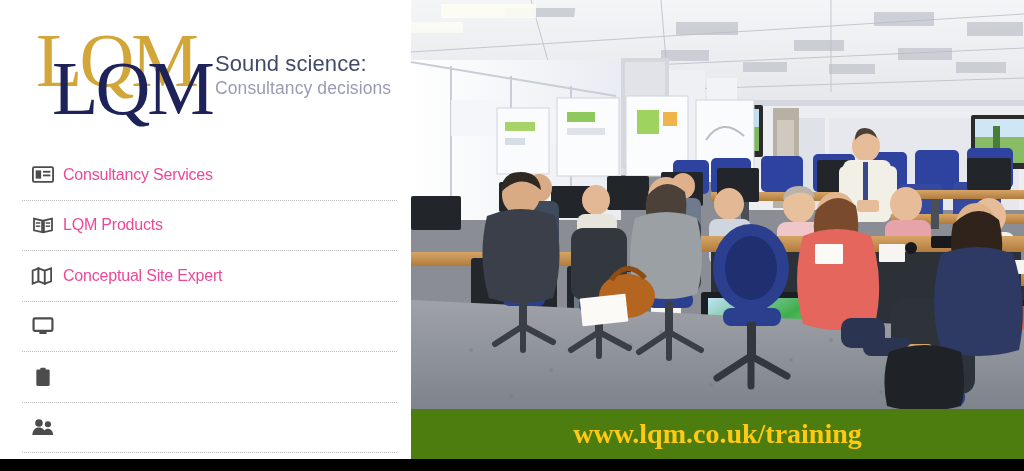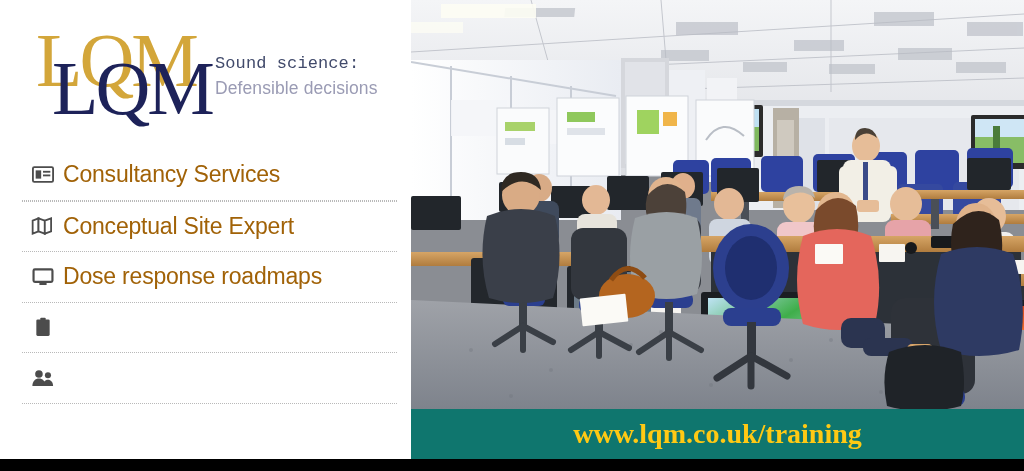--- a/index.html
+++ b/index.html
@@ -60,25 +60,24 @@
     top: 28px;
     color: #1d2259;
   }
   #tagline {
     position: absolute;
     left: 215px;
     top: 52px;
     width: 190px;
   }
   #tagline-1 {
-    font-size: 17px;
+    font-size: 22px;
     line-height: 24px;
     color: #414a6b;
     letter-spacing: 0.1px;
-    font-family: Liberation Mono, monospace;
   }
   #tagline-2 {
     font-size: 17.5px;
     line-height: 24px;
     color: #9a9bb4;
     letter-spacing: 0.1px;
   }
 
   
   #menu {
@@ -106,22 +105,22 @@
     height: 22px;
     margin-right: 7px;
     flex: 0 0 auto;
     display: flex;
     align-items: center;
     justify-content: center;
     color: #4c4c4c;
   }
   .menu-icon svg { display: block; }
   .menu-label {
-    font-size: 23px;
-    color: #a16207;
+    font-size: 16px;
+    color: #ec4899;
     letter-spacing: -0.2px;
     white-space: nowrap;
   }
 
   
   #photo {
     position: absolute;
     left: 411px;
     top: 0;
     width: 613px;
@@ -131,21 +130,21 @@
   }
   #photo svg { display: block; width: 613px; height: 409px; }
 
   
   #banner {
     position: absolute;
     left: 411px;
     top: 409px;
     width: 613px;
     height: 50px;
-    background: #0f766e;
+    background: #4d7c0f;
     display: flex;
     align-items: center;
     justify-content: center;
   }
   #banner-text {
     font-family: "Liberation Serif", serif;
     font-weight: bold;
     font-size: 28px;
     color: #ffc914;
     letter-spacing: 0px;
@@ -169,39 +168,52 @@
 
   <div id="left-panel">
 
     <div id="logo-block">
       <div id="logo-mark">
         <div class="logo-word" id="logo-gold">LQM</div>
         <div class="logo-word" id="logo-navy">LQM</div>
       </div>
       <div id="tagline">
         <div id="tagline-1">Sound science:</div>
-        <div id="tagline-2">Defensible decisions</div>
+        <div id="tagline-2">Consultancy decisions</div>
       </div>
     </div>
 
     <div id="menu">
 
       <div class="menu-item">
         <span class="menu-icon">
           <svg viewBox="0 0 24 18" width="22" height="17" fill="none">
             <rect x="1" y="1" width="22" height="16" rx="1.5" stroke="#4c4c4c" stroke-width="2"></rect>
             <rect x="4" y="4.5" width="6" height="9" fill="#4c4c4c"></rect>
             <rect x="12" y="5" width="8" height="2" fill="#4c4c4c"></rect>
             <rect x="12" y="9" width="8" height="2" fill="#4c4c4c"></rect>
           </svg>
         </span>
         <span class="menu-label">Consultancy Services</span>
       </div>
       <div class="menu-sep"></div>
 
+      <div class="menu-item">
+        <span class="menu-icon">
+          <svg viewBox="0 0 24 20" width="22" height="18" fill="none">
+            <path d="M2 3 L11 5 L11 18 L2 16 Z" fill="#ffffff" stroke="#4c4c4c" stroke-width="2"></path>
+            <path d="M22 3 L13 5 L13 18 L22 16 Z" fill="#ffffff" stroke="#4c4c4c" stroke-width="2"></path>
+            <rect x="4" y="7" width="5" height="1.6" fill="#4c4c4c"></rect>
+            <rect x="4" y="10.5" width="5" height="1.6" fill="#4c4c4c"></rect>
+            <rect x="15" y="7" width="5" height="1.6" fill="#4c4c4c"></rect>
+            <rect x="15" y="10.5" width="5" height="1.6" fill="#4c4c4c"></rect>
+          </svg>
+        </span>
+        <span class="menu-label">LQM Products</span>
+      </div>
       <div class="menu-sep"></div>
 
       <div class="menu-item">
         <span class="menu-icon">
           <svg viewBox="0 0 26 20" width="24" height="18" fill="none">
             <path d="M1.5 4 L8 1.5 L8 16 L1.5 18.5 Z" stroke="#4c4c4c" stroke-width="2" fill="#ffffff"></path>
             <path d="M8 1.5 L15 4 L15 18.5 L8 16 Z" stroke="#4c4c4c" stroke-width="2" fill="#ffffff"></path>
             <path d="M15 4 L22 1.5 L22 16 L15 18.5 Z" stroke="#4c4c4c" stroke-width="2" fill="#ffffff"></path>
           </svg>
         </span>
@@ -209,21 +221,20 @@
       </div>
       <div class="menu-sep"></div>
 
       <div class="menu-item">
         <span class="menu-icon">
           <svg viewBox="0 0 24 20" width="22" height="18" fill="none">
             <rect x="1.5" y="1.5" width="21" height="14" rx="1.5" stroke="#4c4c4c" stroke-width="2.4"></rect>
             <rect x="8" y="16.5" width="8" height="2.4" fill="#4c4c4c"></rect>
           </svg>
         </span>
-        <span class="menu-label">Dose response roadmaps</span>
       </div>
       <div class="menu-sep"></div>
 
       <div class="menu-item">
         <span class="menu-icon">
           <svg viewBox="0 0 18 22" width="16" height="20" fill="none">
             <rect x="6" y="0.5" width="6" height="3.5" rx="1" fill="#4c4c4c"></rect>
             <rect x="1.5" y="2.5" width="15" height="18.5" rx="1.5" fill="#4c4c4c"></rect>
           </svg>
         </span>

